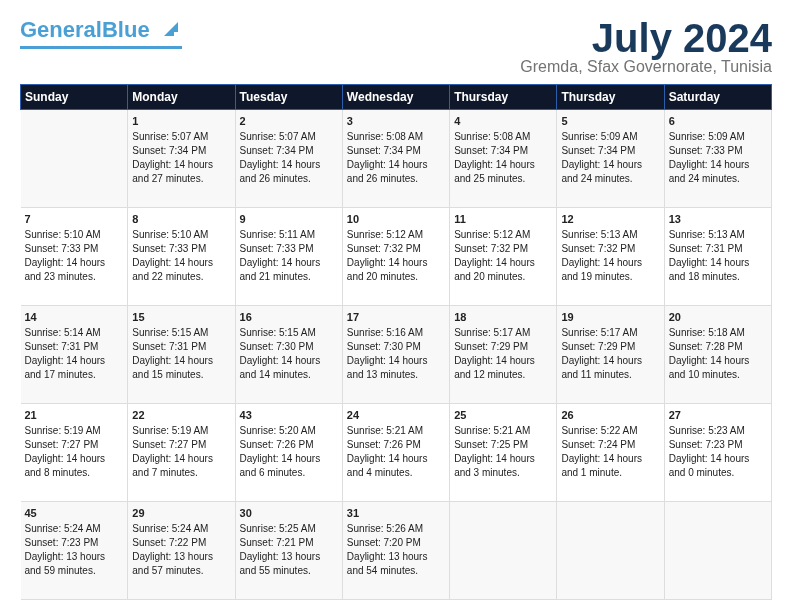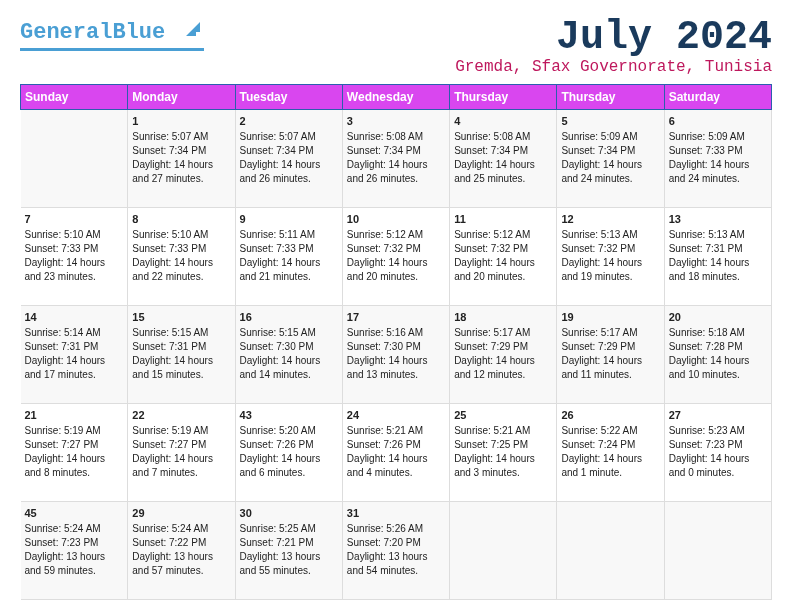--- a/index.html
+++ b/index.html
@@ -15,21 +15,20 @@
       height: 612px;
       padding: 18px 20px 12px 20px;
       display: flex;
       flex-direction: column;
     }
     .header {
       display: flex;
       justify-content: space-between;
       align-items: flex-start;
       margin-bottom: 8px;
-      font-family: Liberation Mono, monospace;
     }
     .logo {
       display: flex;
       flex-direction: column;
       align-items: flex-start;
     }
     .logo-text {
       font-size: 22px;
       font-weight: bold;
       color: #1a3a5c;
@@ -50,30 +49,30 @@
     }
     .title-block h1 {
       font-size: 40px;
       font-weight: bold;
       color: #1a3a5c;
       line-height: 1;
     }
     .title-block h2 {
       font-size: 16px;
       font-weight: normal;
-      color: #be185d;
+      color: #737373;
     }
     table {
       width: 100%;
       border-collapse: collapse;
       flex: 1;
       table-layout: fixed;
     }
     thead th {
-      background: #d946ef;
+      background: #0f172a;
       color: #fff;
       font-size: 12px;
       font-weight: bold;
       padding: 5px 4px;
       text-align: left;
       border: 1px solid #2b5fad;
       margin-left: 32px;
     }
     tbody tr {
       border-bottom: 1px solid #ccc;

